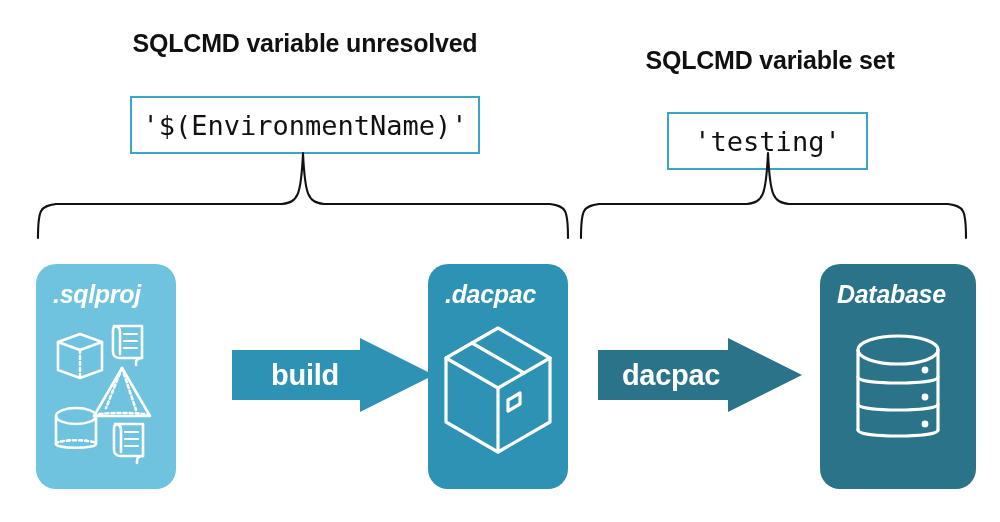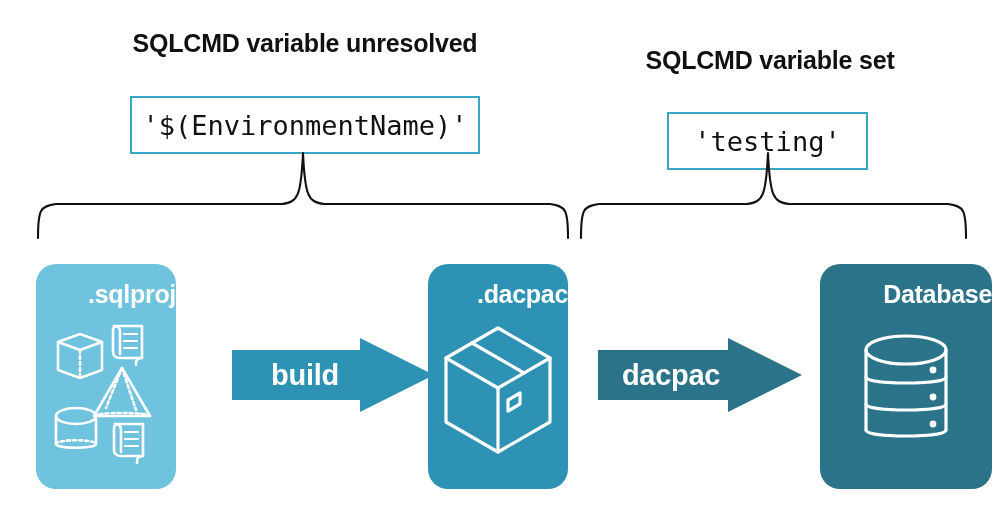--- a/index.html
+++ b/index.html
@@ -64,34 +64,35 @@
   }
 
   
   .stage-box {
     position: absolute;
     border-radius: 20px;
     overflow: hidden;
   }
   #stage-sqlproj  { left: 36px;  top: 264px; width: 140px; height: 225px; background: #6FC3DE; }
   #stage-dacpac   { left: 428px; top: 264px; width: 140px; height: 225px; background: #2E92B4; }
-  #stage-database { left: 820px; top: 264px; width: 156px; height: 225px; background: #2A7389; padding-left: 16px; }
+  #stage-database { left: 820px; top: 264px; width: 156px; height: 225px; background: #2A7389; }
 
   .stage-label {
     position: absolute;
     top: 16px;
-    left: 0;
+    left: 17px;
     width: 100%;
-    text-align: right;
+    text-align: left;
     font-family: "Liberation Sans", sans-serif;
     font-weight: bold;
     font-size: 25px;
     color: #ffffff;
     letter-spacing: -0.3px;
     white-space: nowrap;
+    font-style: italic;
   }
   .stage-art {
     position: absolute;
     left: 0;
     top: 48px;
     width: 100%;
     height: 177px;
   }
 
   

